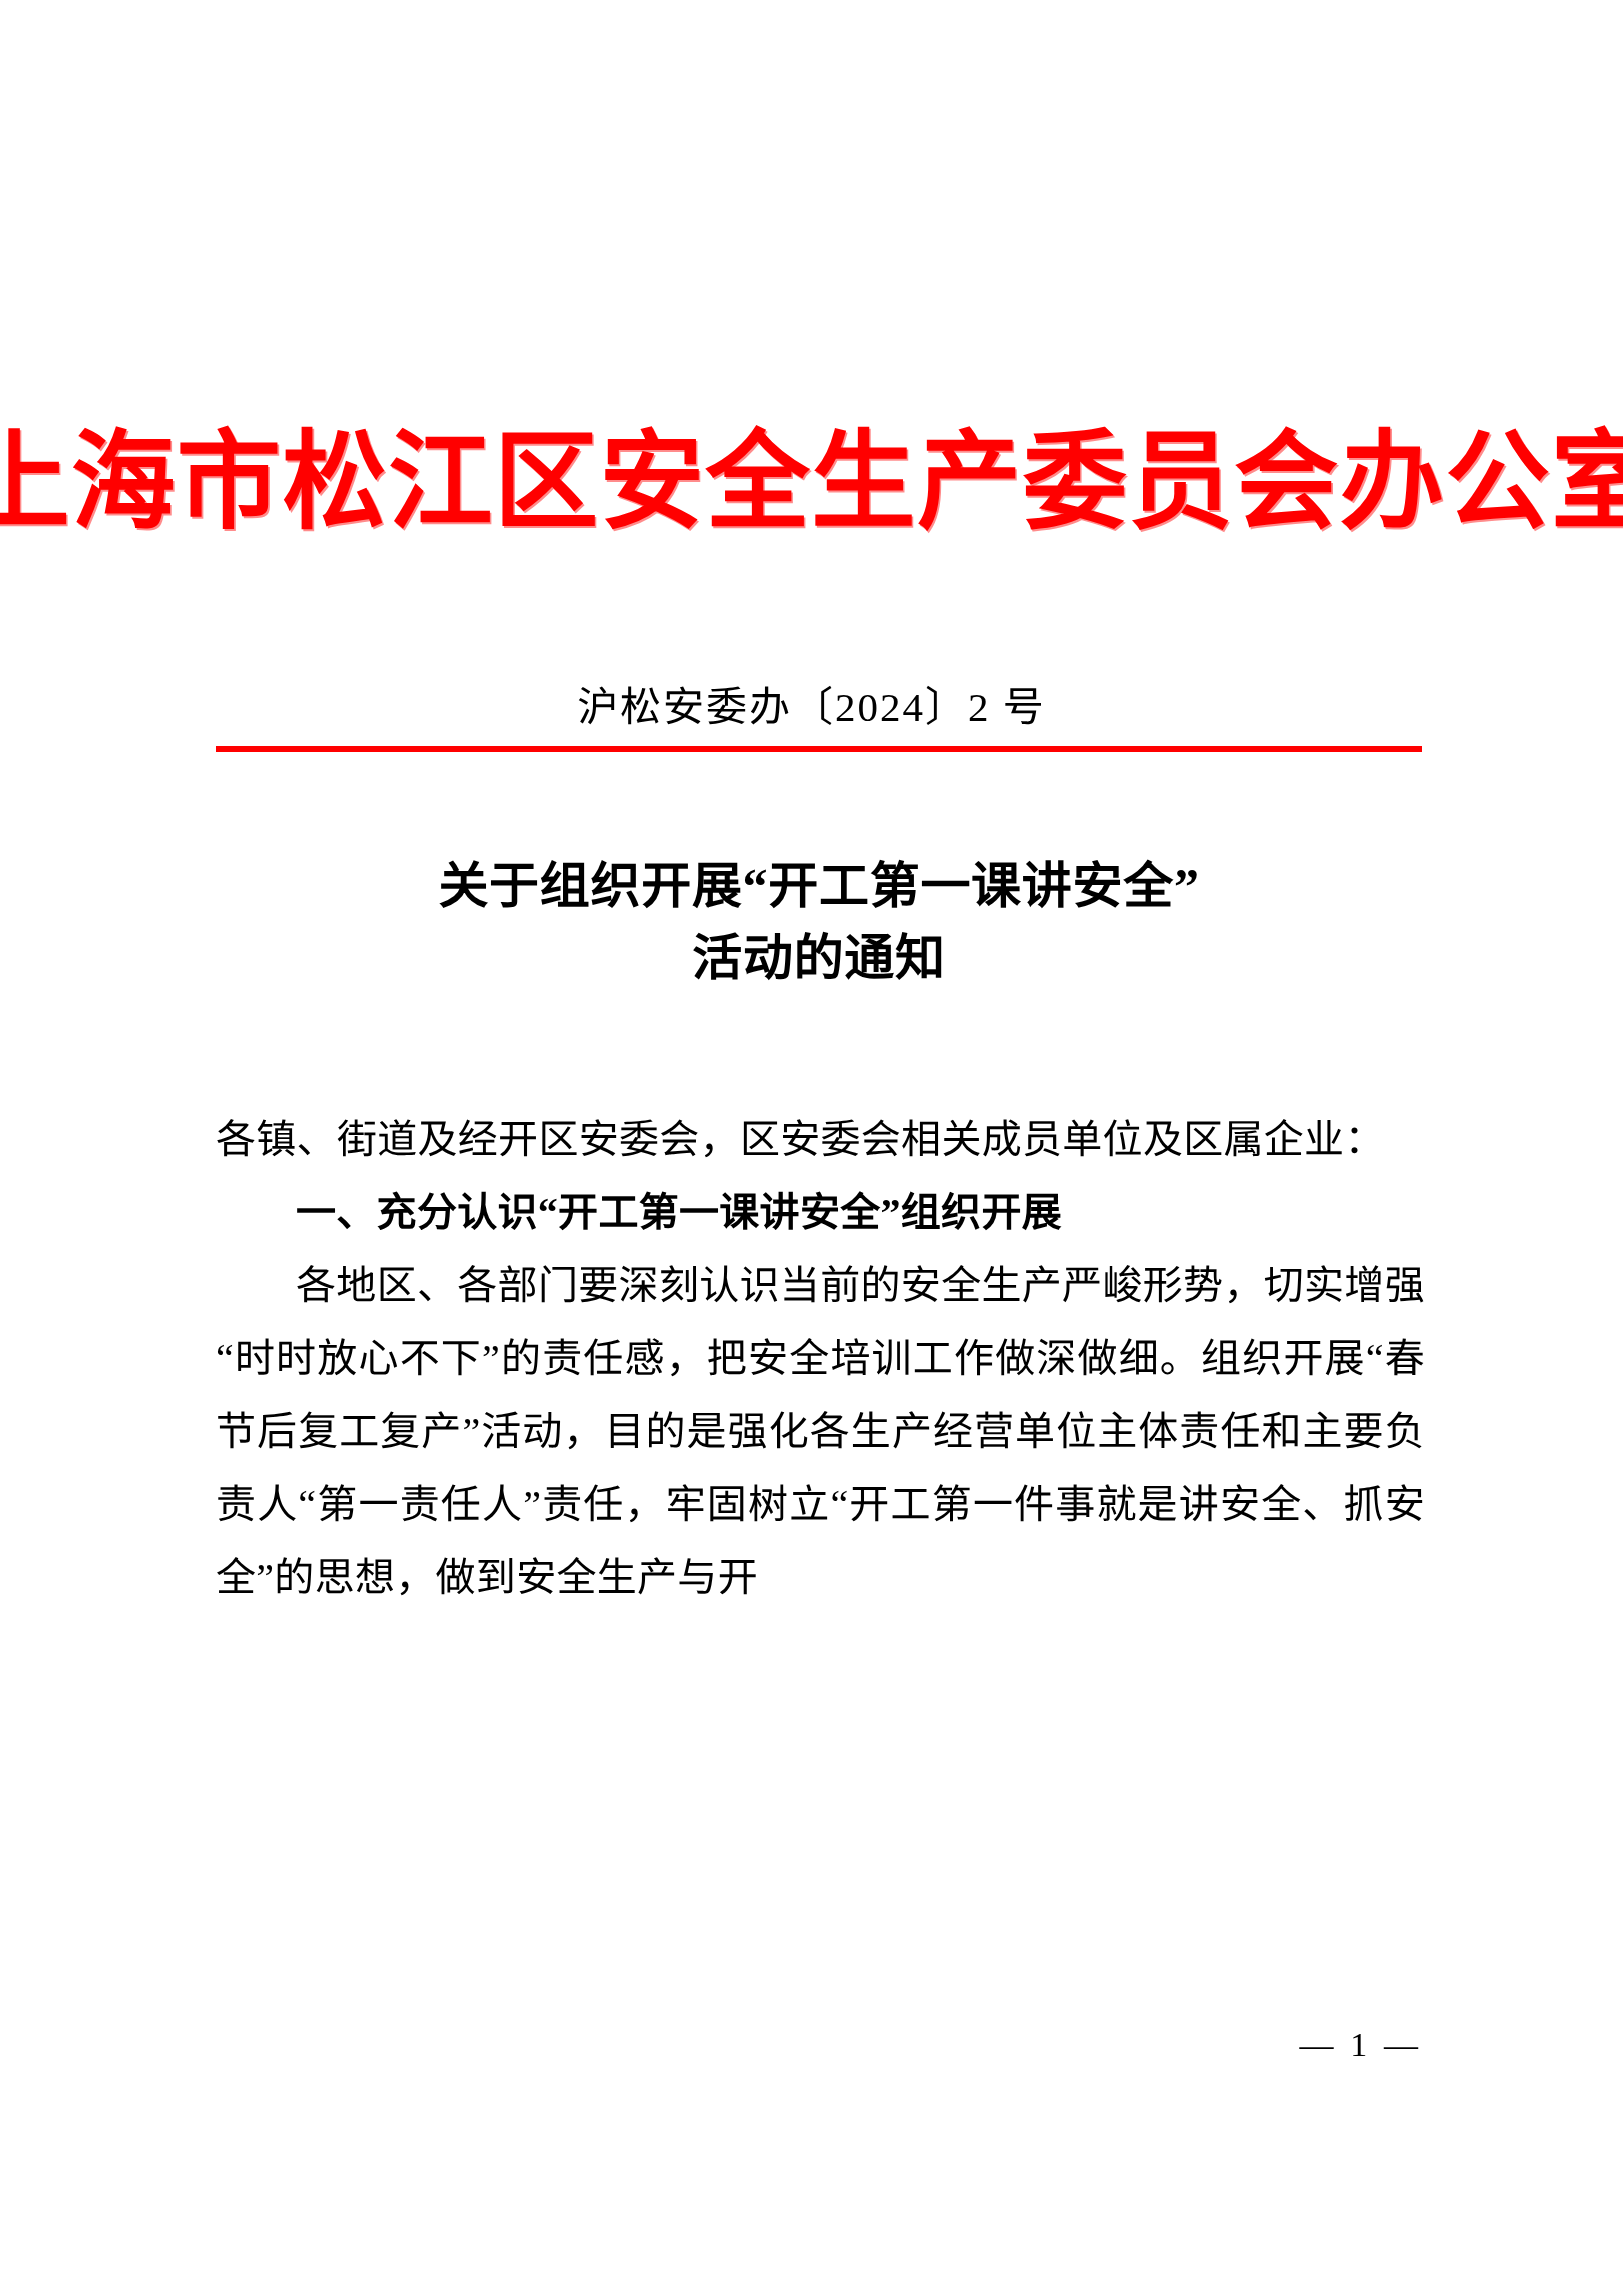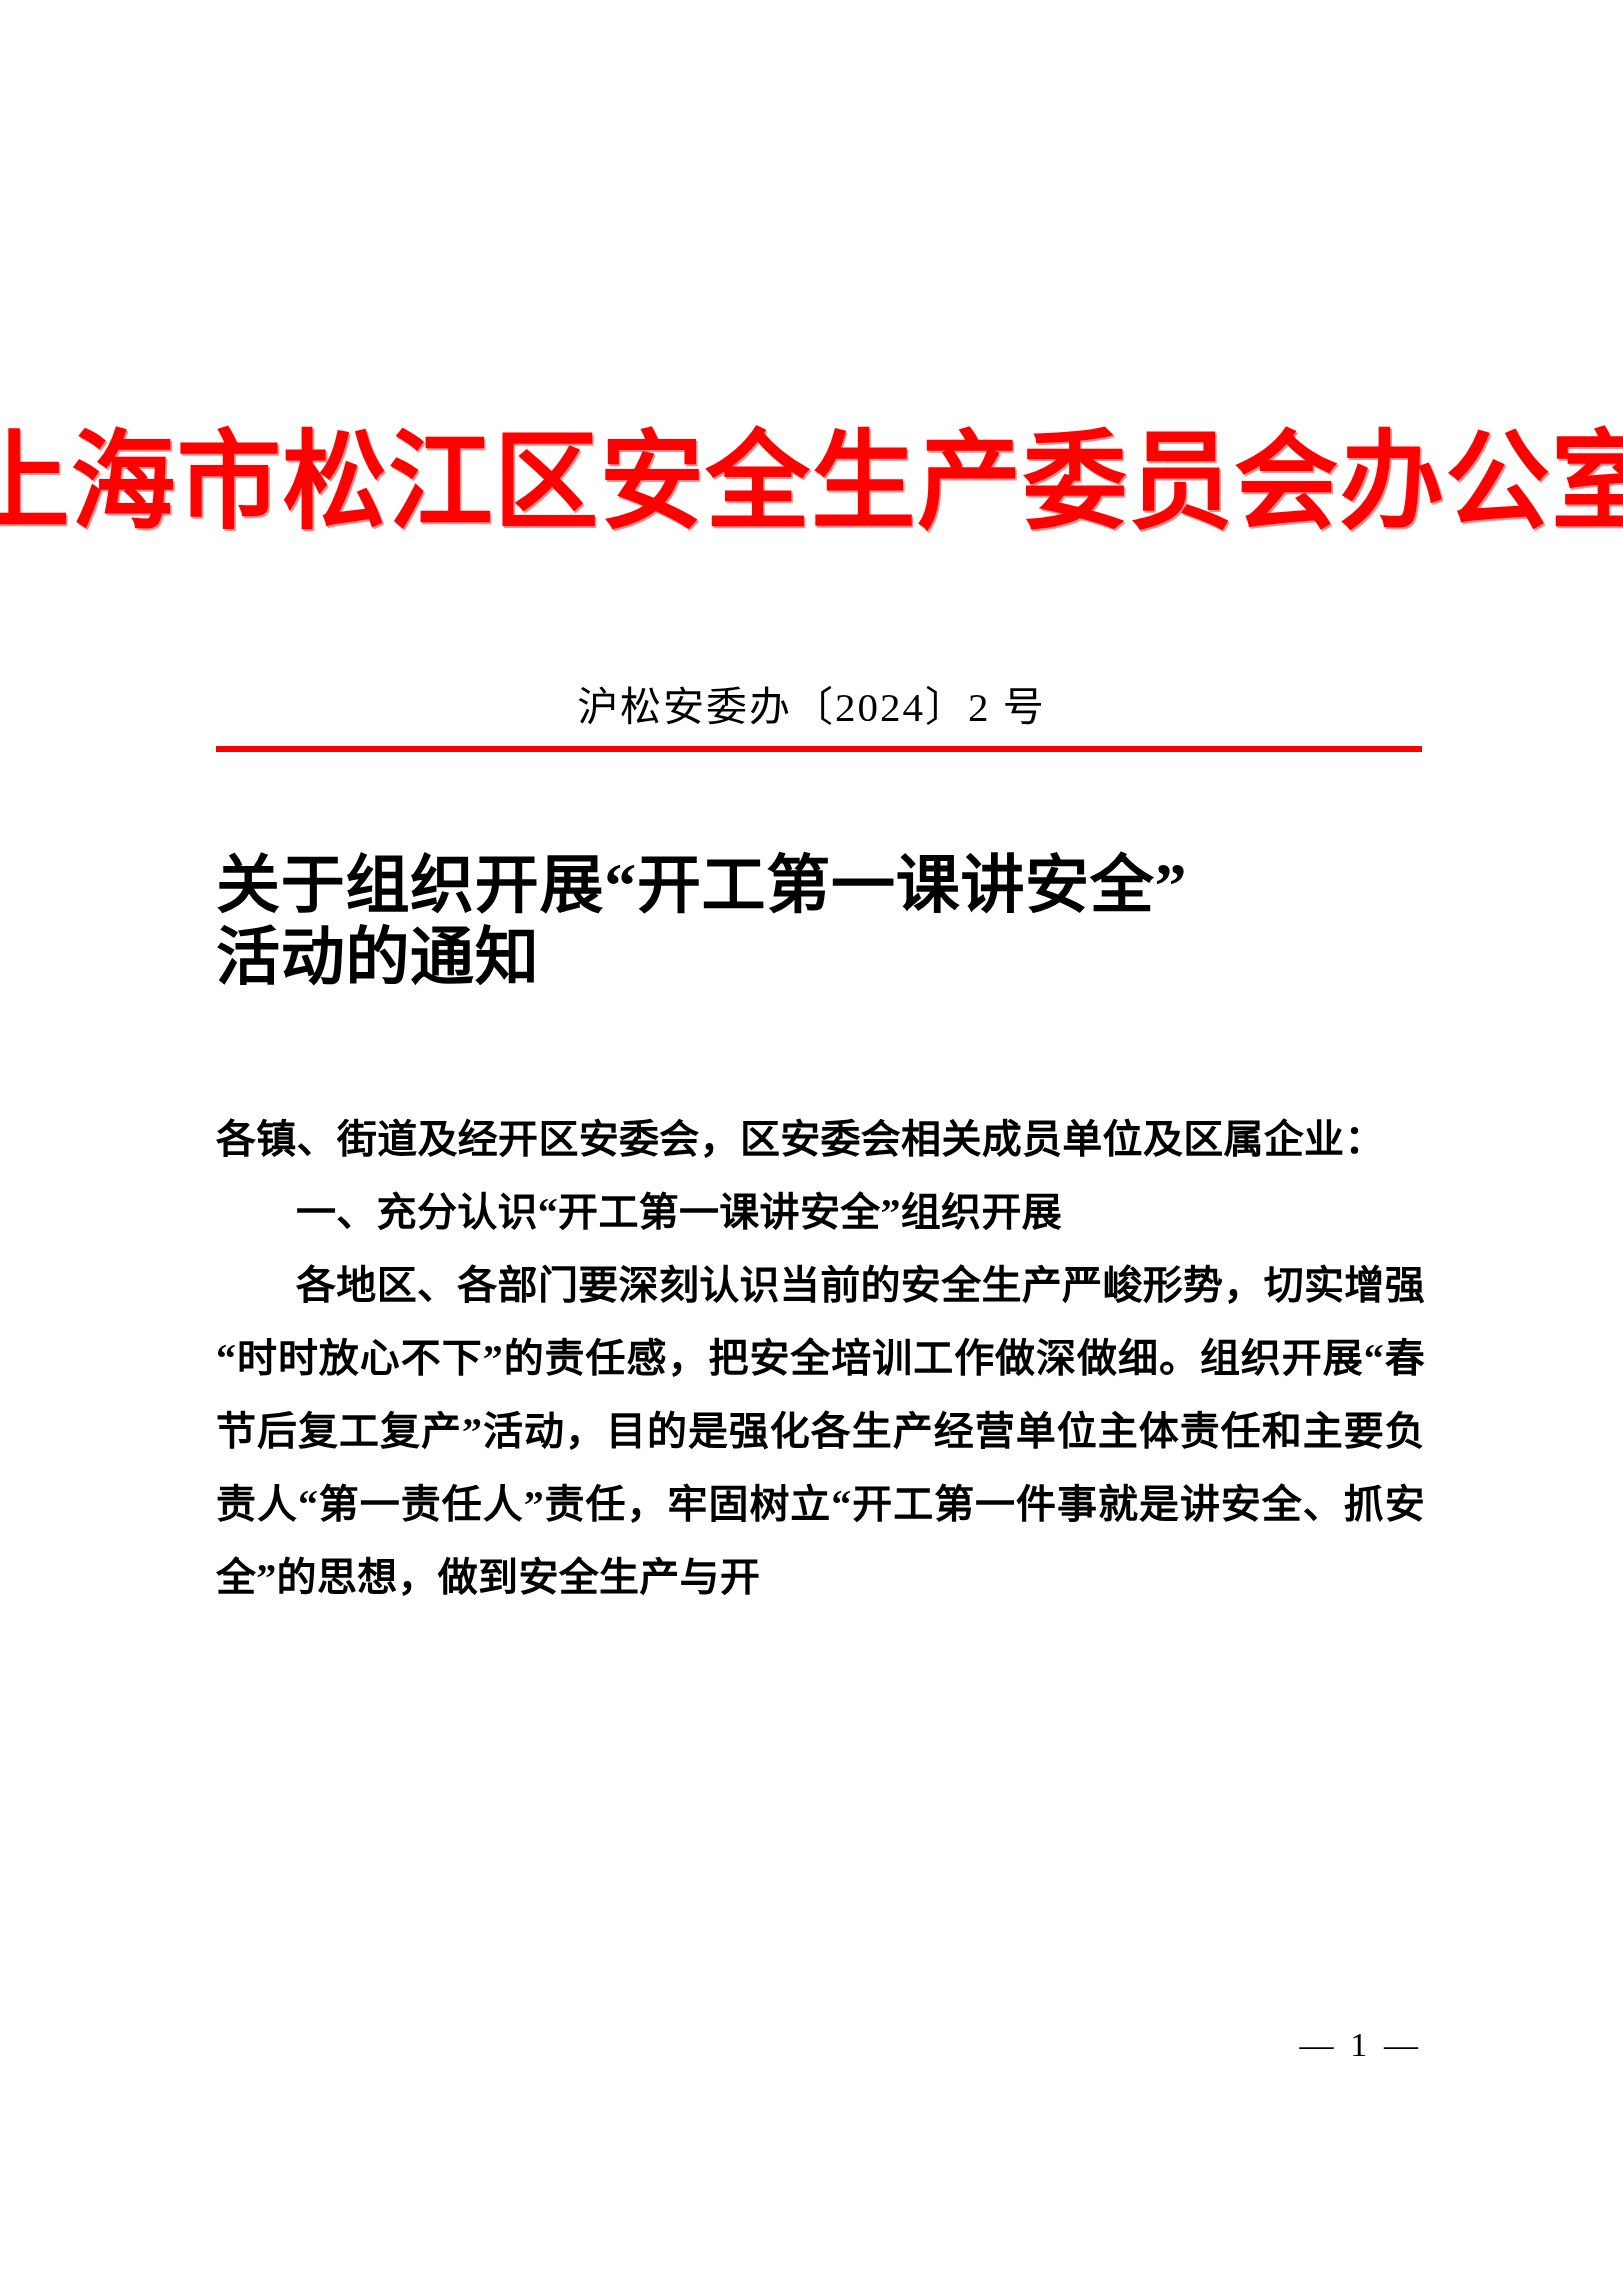--- a/index.html
+++ b/index.html
@@ -70,23 +70,24 @@
     height: 6.1px;
     background: #FF0000;
   }
 
   
   .main-title {
     position: absolute;
     left: 216px;
     top: 850px;
     width: 1206px;
+    text-align: center;
     font-family: "Liberation Serif", "DejaVu Serif", serif;
     font-weight: 700;
-    font-size: 64px;
+    font-size: 50px;
     line-height: 72px;
     letter-spacing: 0.7px;
     color: #000000;
   }
   .main-title .tl {
     display: block;
     white-space: nowrap;
   }
 
   
@@ -98,21 +99,20 @@
   }
   .para {
     font-family: "Liberation Serif", "DejaVu Serif", serif;
     font-size: 40px;
     line-height: 73px;
     letter-spacing: 0.3px;
     color: #000000;
     text-align: justify;
     text-justify: inter-ideograph;
     margin: 0;
-    font-weight: bold;
   }
   .para.indent {
     text-indent: 2em;
   }
   .para.heading {
     font-weight: 700;
     text-indent: 2em;
   }
 
   

